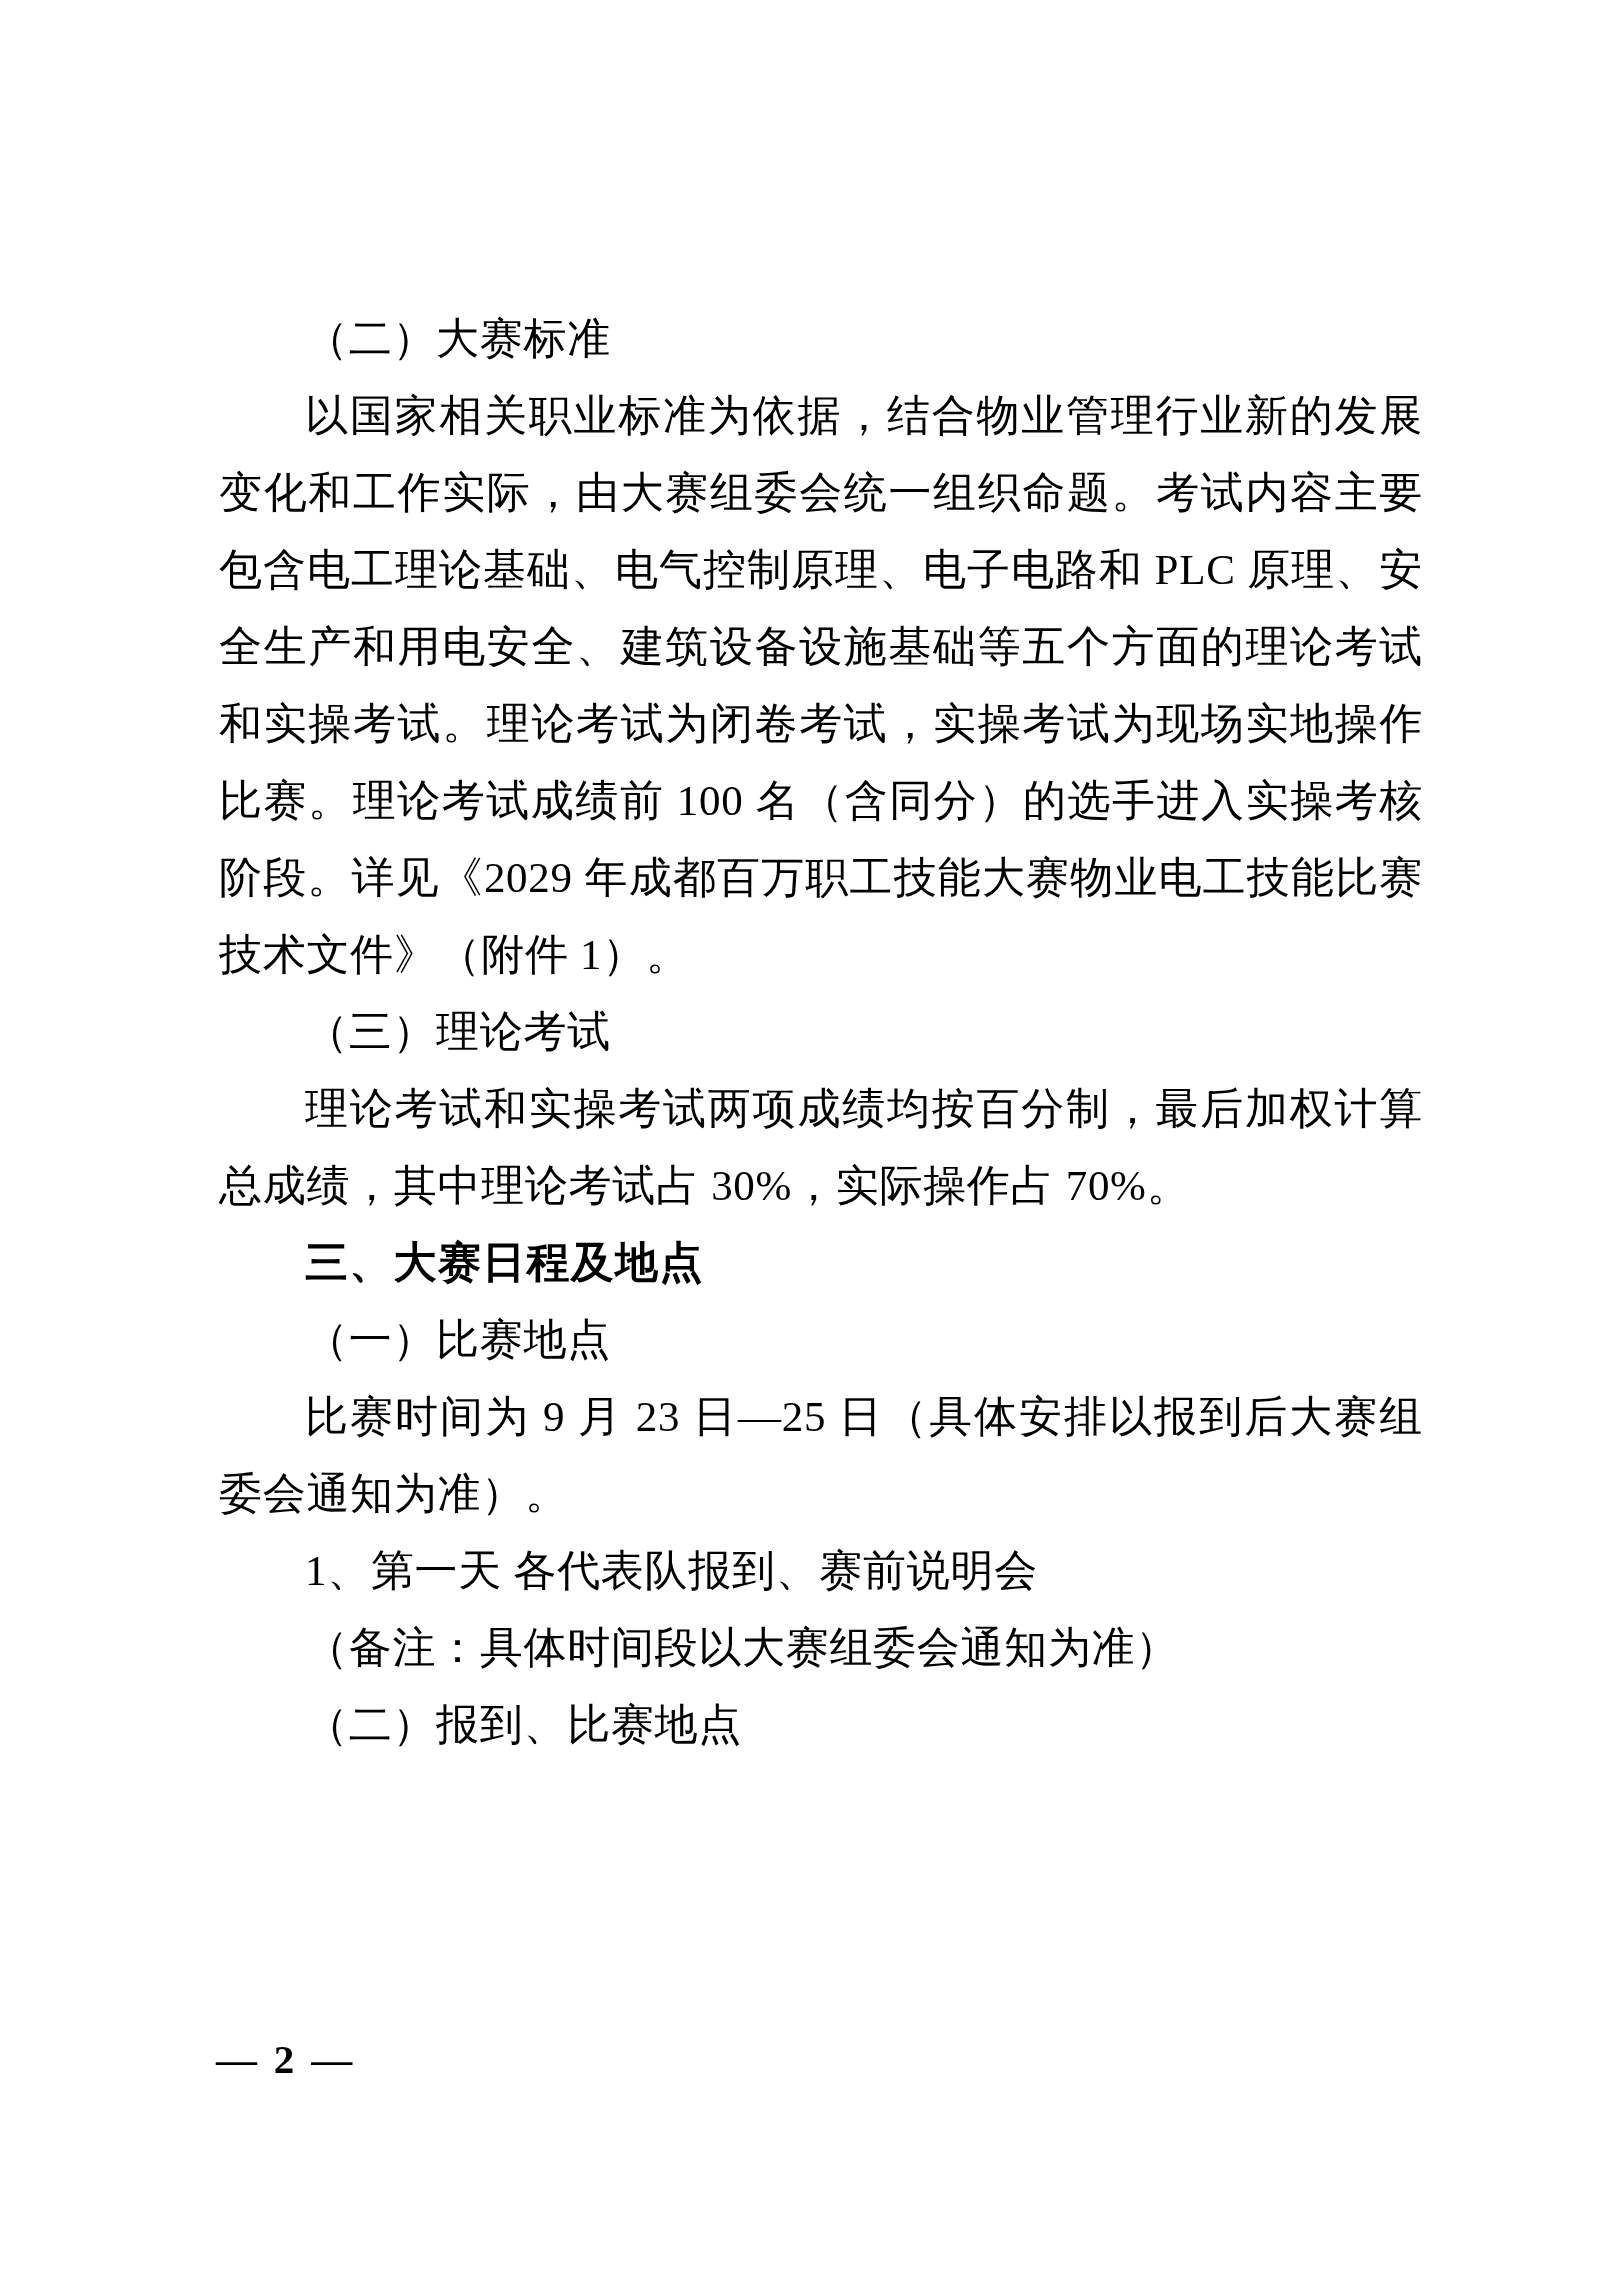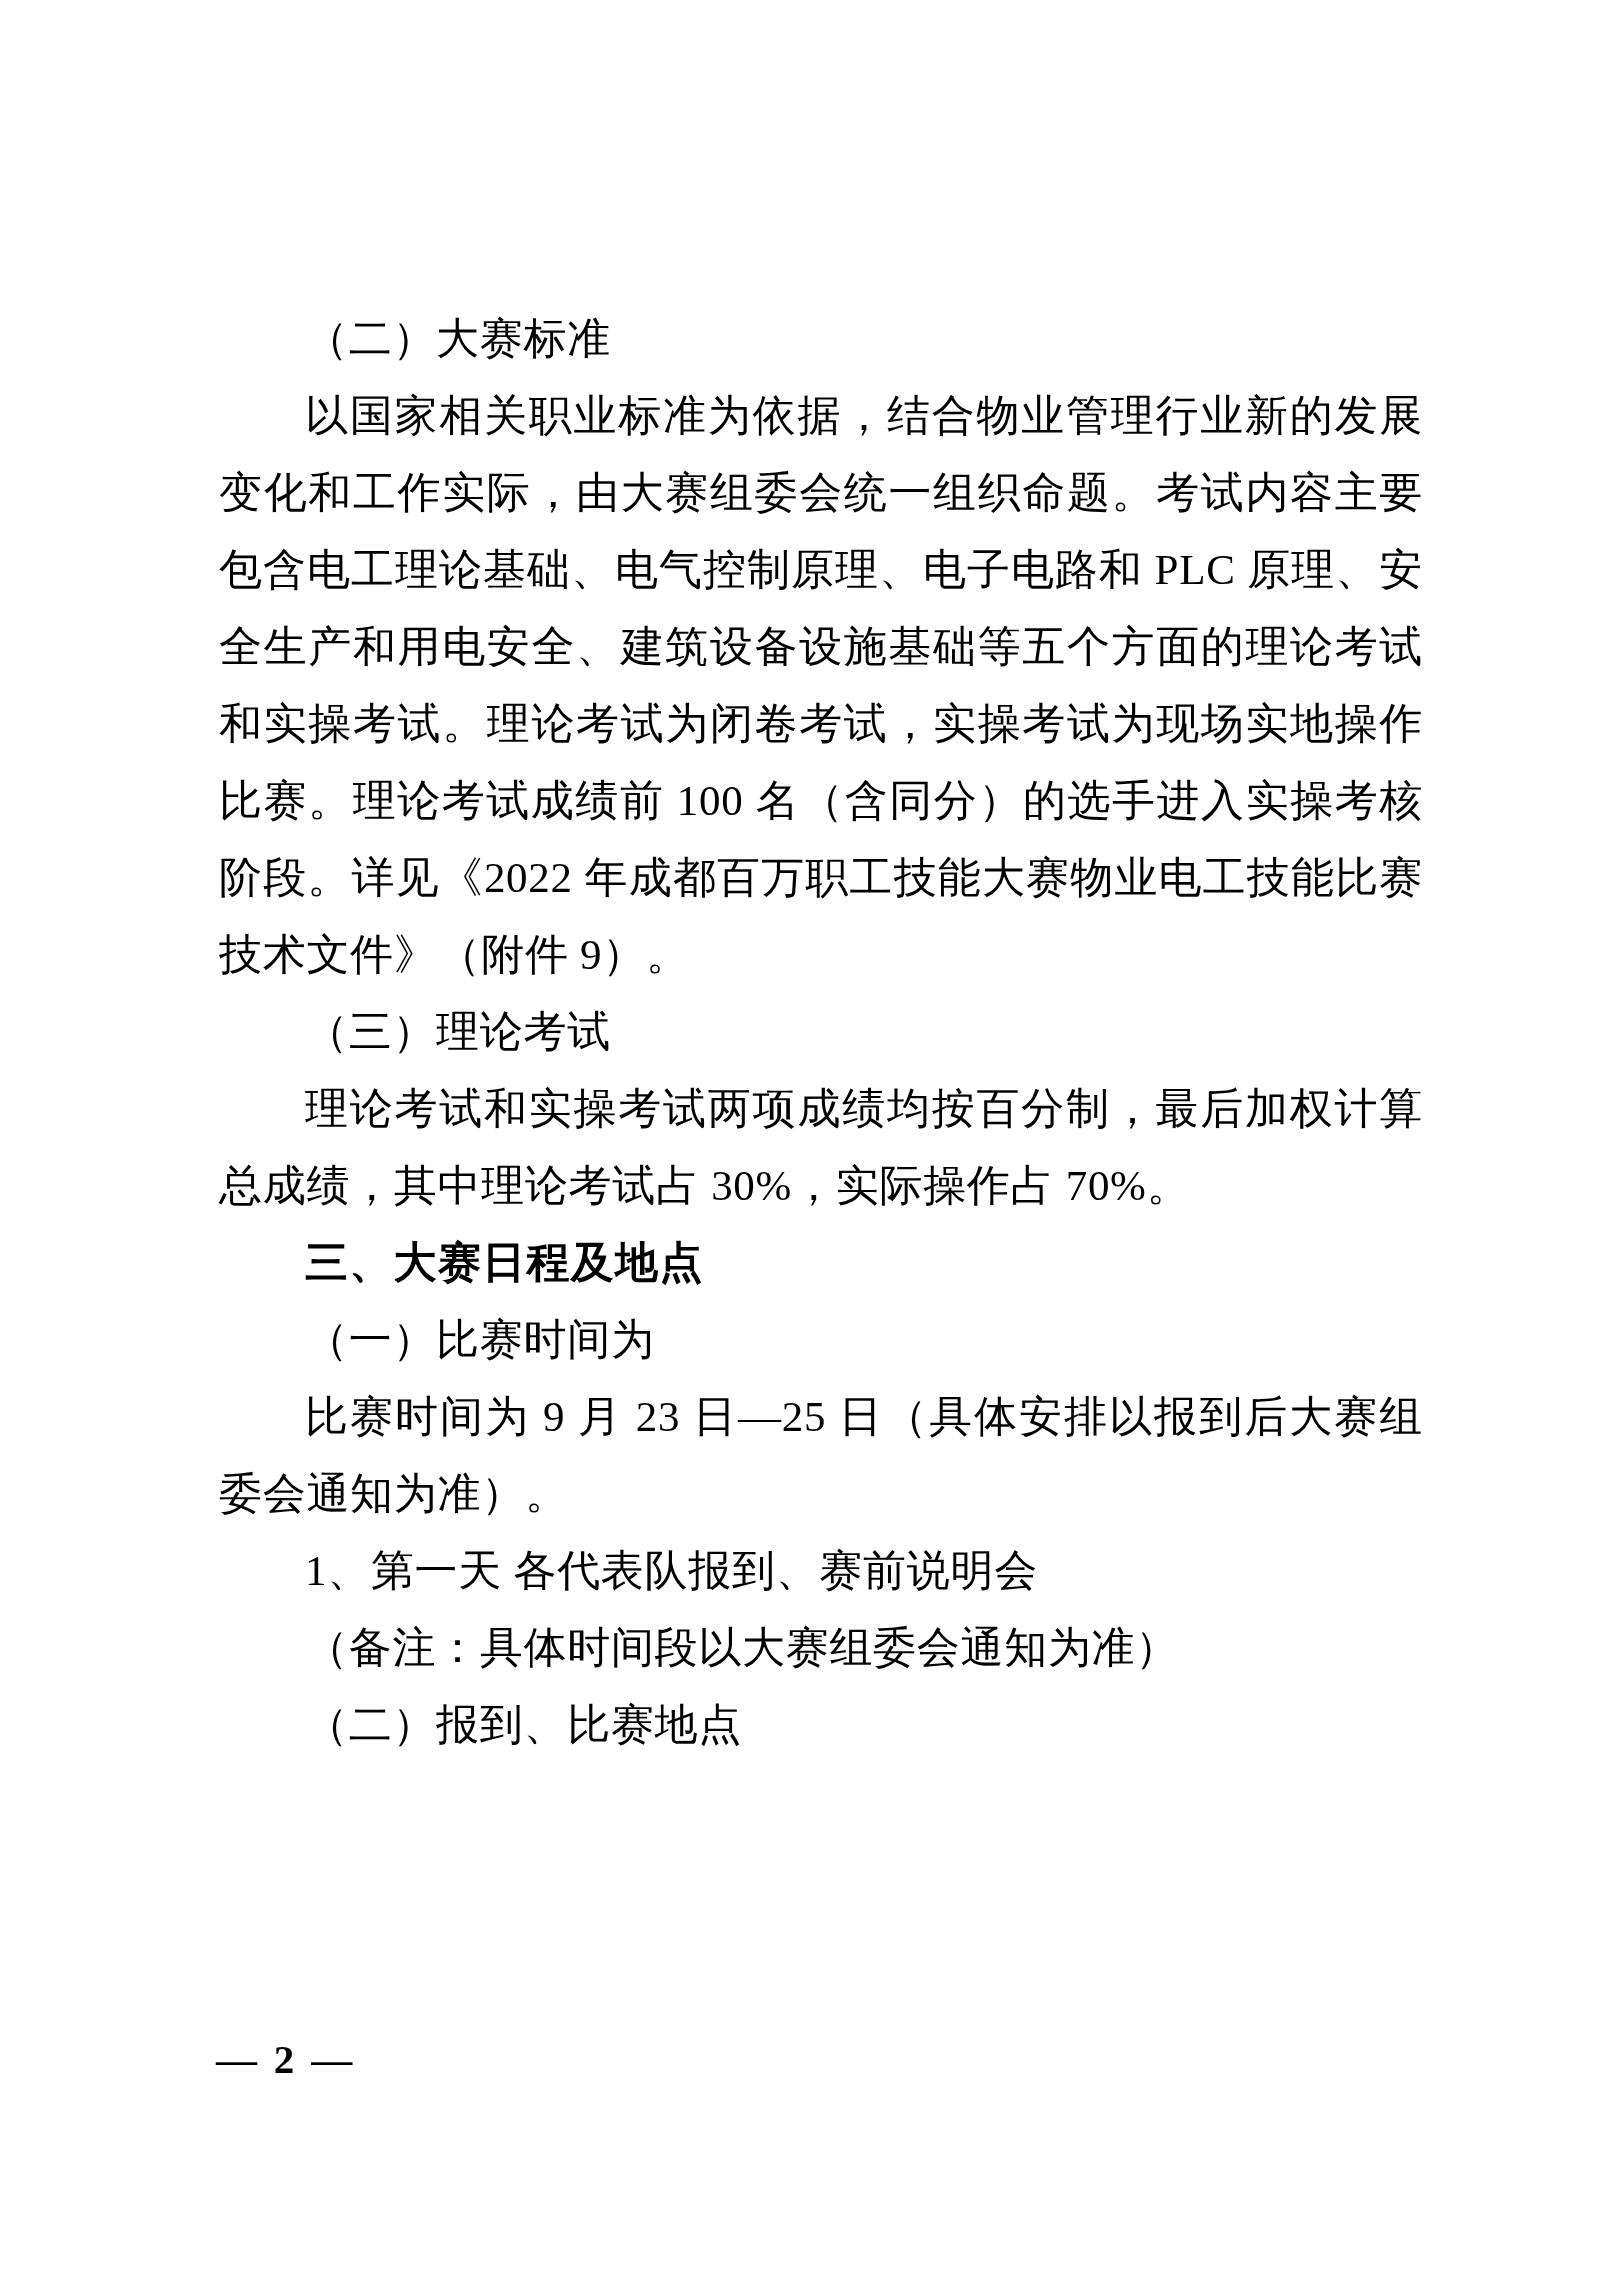--- a/index.html
+++ b/index.html
@@ -57,29 +57,29 @@
   }
 </style>
 </head>
 <body>
 
 <div class="page">
 
   <main class="content">
     <p class="heading-kai">（二）大赛标准</p>
 
-    <p class="para-body">以国家相关职业标准为依据，结合物业管理行业新的发展变化和工作实际，由大赛组委会统一组织命题。考试内容主要包含电工理论基础、电气控制原理、电子电路和 PLC 原理、安全生产和用电安全、建筑设备设施基础等五个方面的理论考试和实操考试。理论考试为闭卷考试，实操考试为现场实地操作比赛。理论考试成绩前 100 名（含同分）的选手进入实操考核阶段。详见《2022 年成都百万职工技能大赛物业电工技能比赛技术文件》（附件 9）。</p>
+    <p class="para-body">以国家相关职业标准为依据，结合物业管理行业新的发展变化和工作实际，由大赛组委会统一组织命题。考试内容主要包含电工理论基础、电气控制原理、电子电路和 PLC 原理、安全生产和用电安全、建筑设备设施基础等五个方面的理论考试和实操考试。理论考试为闭卷考试，实操考试为现场实地操作比赛。理论考试成绩前 100 名（含同分）的选手进入实操考核阶段。详见《2029 年成都百万职工技能大赛物业电工技能比赛技术文件》（附件 1）。</p>
 
     <p class="heading-kai">（三）理论考试</p>
 
     <p class="para-body">理论考试和实操考试两项成绩均按百分制，最后加权计算总成绩，其中理论考试占 30%，实际操作占 70%。</p>
 
     <p class="heading-hei">三、大赛日程及地点</p>
 
-    <p class="heading-kai">（一）比赛时间为</p>
+    <p class="heading-kai">（一）比赛地点</p>
 
     <p class="para-body">比赛时间为 9 月 23 日—25 日（具体安排以报到后大赛组委会通知为准）。</p>
 
     <p class="list-line">1、第一天 各代表队报到、赛前说明会</p>
 
 
 
     <p class="list-line">（备注：具体时间段以大赛组委会通知为准）</p>
 
     <p class="heading-kai">（二）报到、比赛地点</p>

